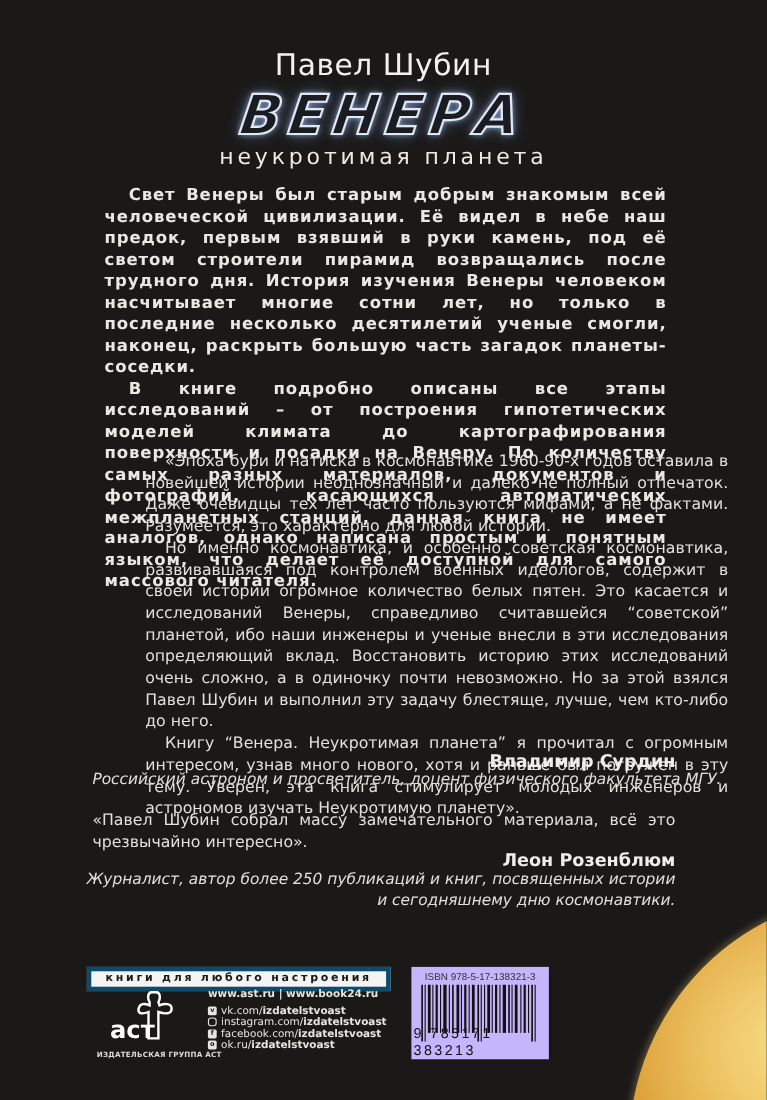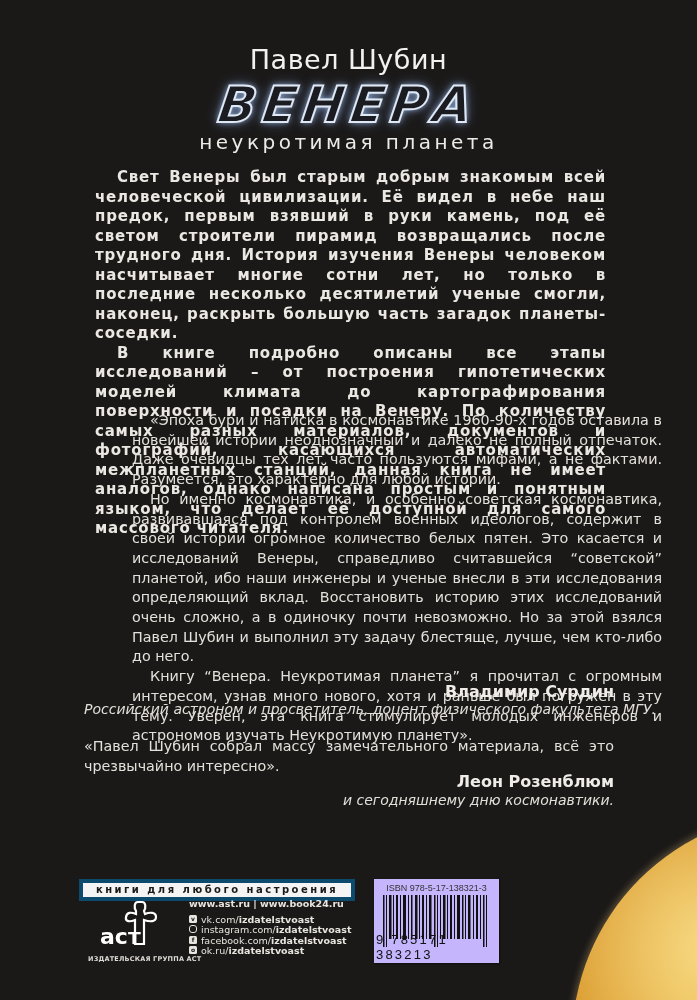--- a/index.html
+++ b/index.html
@@ -111,20 +111,21 @@
   <p>Книгу “Венера. Неукротимая планета” я прочитал с огромным интересом, узнав много нового, хотя и раньше был погружен в эту тему. Уверен, эта книга стимулирует молодых инженеров и астрономов изучать Неукротимую планету».</p>
 </div>
 <div class="sig-name" style="top:682px;">Владимир Сурдин</div>
 <div class="sig-role" style="top:700px; left:84px;">Российский астроном и просветитель, доцент физического факультета  МГУ.</div>
 
 <div class="review review2" style="top:737px;">
   <p>«Павел Шубин собрал массу замечательного материала, всё это чрезвычайно интересно».</p>
 </div>
 <div class="sig-name" style="top:772px;">Леон Розенблюм</div>
 <div class="sig-role" style="top:791px; right:83px; text-align:right;">
+  <div>Журналист, автор более 250 публикаций и книг, посвященных истории</div>
   <div>и сегодняшнему дню космонавтики.</div>
 </div>
 
 <div class="strip">книги для любого настроения здесь</div>
 
 <svg class="logo" viewBox="0 0 60 50">
   <path d="M38 4 C34 4 34 10 36 13 L36 16 C31 14 27 14 26 19 C25 24 30 24 35 22 L35 46 L44 46 L44 22 C50 24 56 24 56 19 C56 14 50 14 45 16 L44 13 C46 10 46 4 42 4 Z" fill="none" stroke="#ffffff" stroke-width="2.2"></path>
   <text x="0" y="46" font-family="DejaVu Sans, sans-serif" font-size="22" font-weight="bold" fill="#ffffff">аст</text>
 </svg>
 <div class="logo-caption">ИЗДАТЕЛЬСКАЯ ГРУППА АСТ</div>

